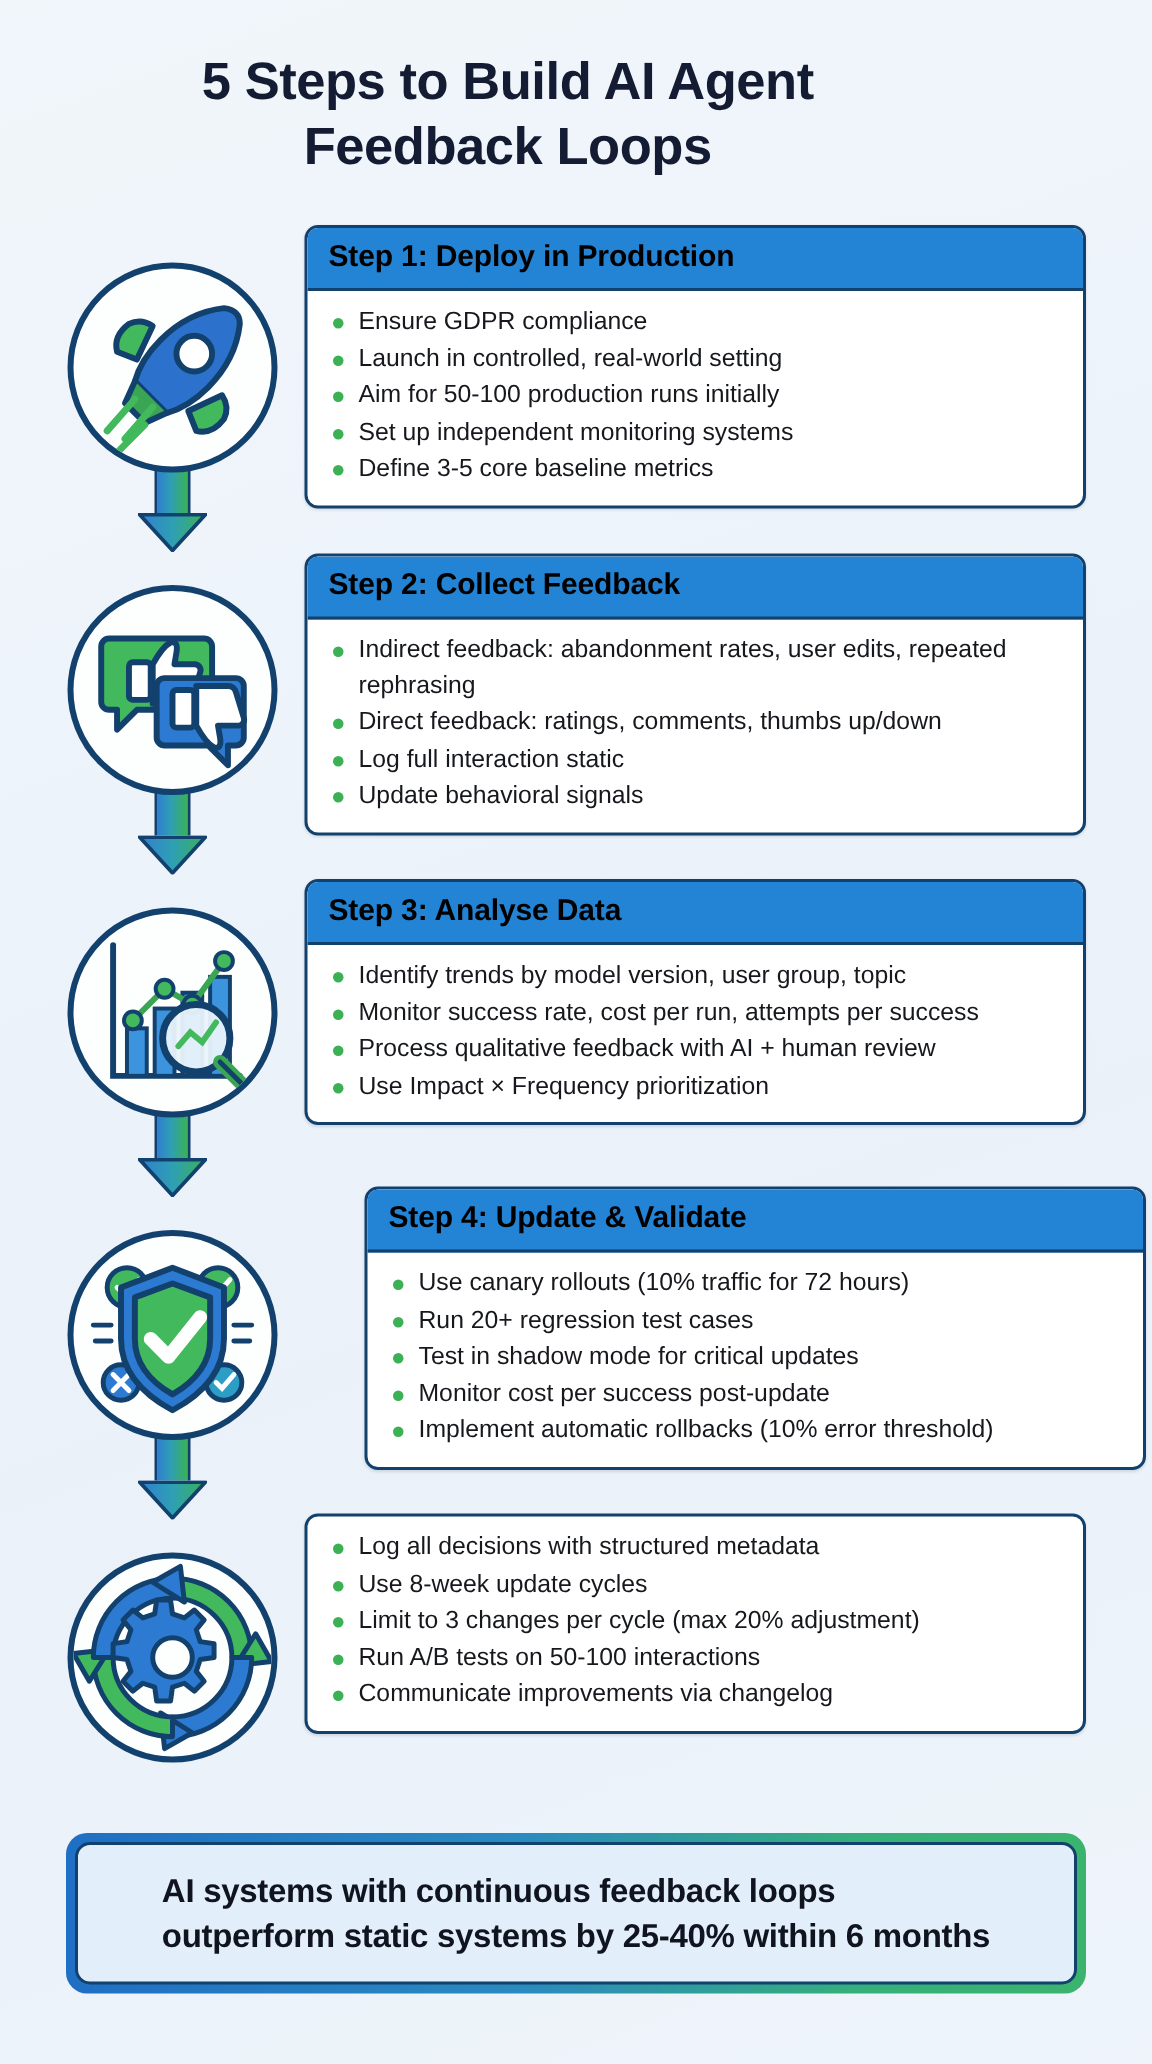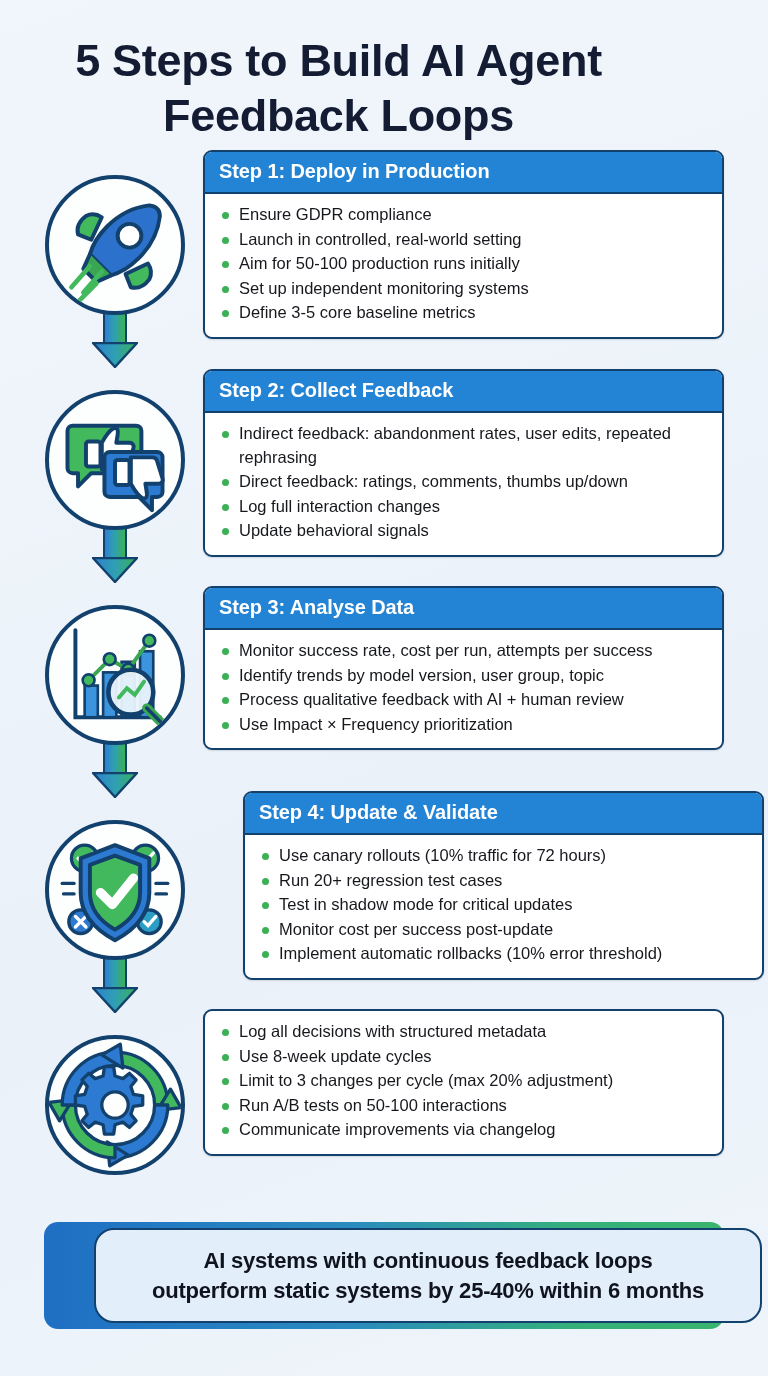--- a/index.html
+++ b/index.html
@@ -19,21 +19,21 @@
     background: linear-gradient(160deg, #f1f6fb 0%, #eaf1f9 60%, #eef4fa 100%);
   }
 
   
   .title {
     position: absolute;
     top: 34px;
     left: 0;
     width: 677px;
     text-align: center;
-    font-size: 45px;
+    font-size: 35px;
     font-weight: bold;
     line-height: 1.22;
     letter-spacing: -0.3px;
     color: #141c33;
   }
   .title .tline { display: block; }
 
   
   .flow {
     position: absolute;
@@ -84,21 +84,21 @@
     left: 203px;
     width: 521px;
     background: #ffffff;
     border: 2px solid #13416e;
     border-radius: 9px;
     overflow: hidden;
     box-shadow: 0 1px 2px rgba(20,40,70,0.13);
   }
   .card-header {
     background: #2383d4;
-    color: #ffffff;
+    color: #000000;
     font-size: 20px;
     font-weight: bold;
     letter-spacing: -0.1px;
     padding: 8px 0 9px 14px;
     border-bottom: 2px solid #13416e;
   }
   .card-body {
     padding: 9px 12px 11px 14px;
   }
   .blist { list-style: none; }
@@ -128,28 +128,26 @@
     top: 1222px;
     width: 680px;
     height: 107px;
     border-radius: 14px;
     padding: 6px;
     background: linear-gradient(90deg, #1f6fc4 0%, #2a8bbf 45%, #35b07a 78%, #3ab46d 100%);
   }
   .banner-inner {
     width: 100%;
     height: 100%;
-    border-radius: 20px;
+    border-radius: 10px;
     background: #e3eefb;
     border: 2px solid #13416e;
     display: flex;
     align-items: center;
     justify-content: center;
-    text-align: center;
-    margin-left: 44px;
   }
   .banner-text {
     font-size: 22px;
     font-weight: bold;
     line-height: 1.35;
     color: #10141e;
     letter-spacing: -0.2px;
   }
   .banner-text .bline { display: block; }
 </style>
@@ -342,32 +340,32 @@
       </ul>
     </div>
   </div>
 
   <div class="card" style="top:369px;">
     <div class="card-header">Step 2: Collect Feedback</div>
     <div class="card-body">
       <ul class="blist">
         <li>Indirect feedback: abandonment rates, user edits, repeated rephrasing</li>
         <li>Direct feedback: ratings, comments, thumbs up/down</li>
-        <li>Log full interaction changes</li>
+        <li>Log full interaction static</li>
         <li>Update behavioral signals</li>
       </ul>
     </div>
   </div>
 
   <div class="card" style="top:586px;">
     <div class="card-header">Step 3: Analyse Data</div>
     <div class="card-body">
       <ul class="blist">
+        <li>Identify trends by model version, user group, topic</li>
         <li>Monitor success rate, cost per run, attempts per success</li>
-        <li>Identify trends by model version, user group, topic</li>
         <li>Process qualitative feedback with AI + human review</li>
         <li>Use Impact × Frequency prioritization</li>
       </ul>
     </div>
   </div>
 
   <div class="card" style="top:791px;margin-left:40px;">
     <div class="card-header">Step 4: Update &amp; Validate</div>
     <div class="card-body">
       <ul class="blist">

